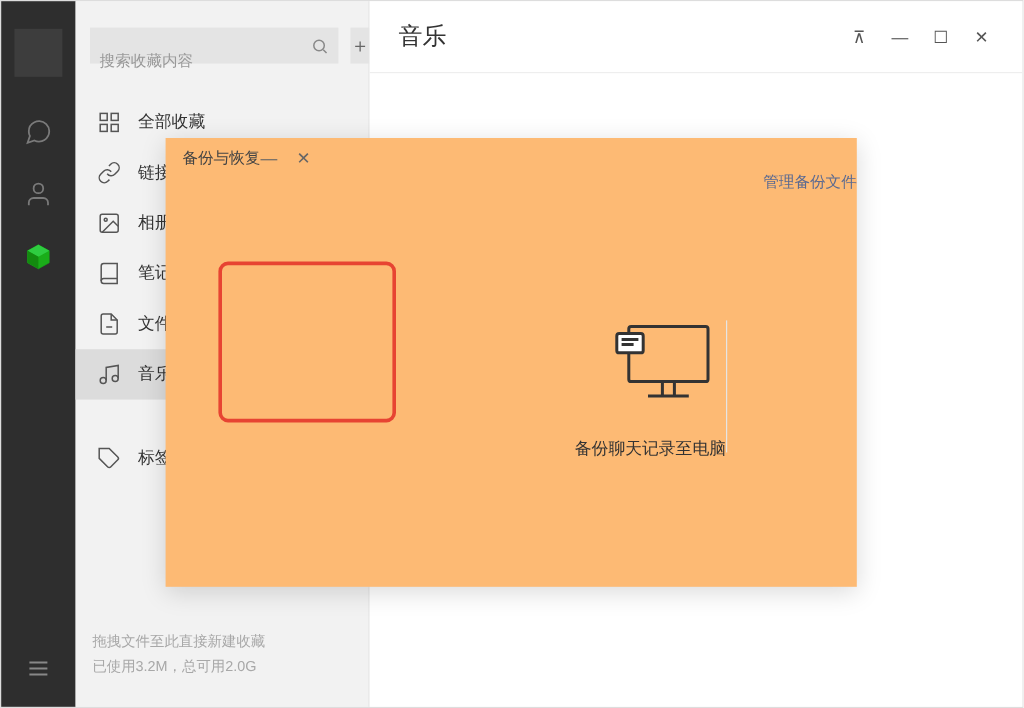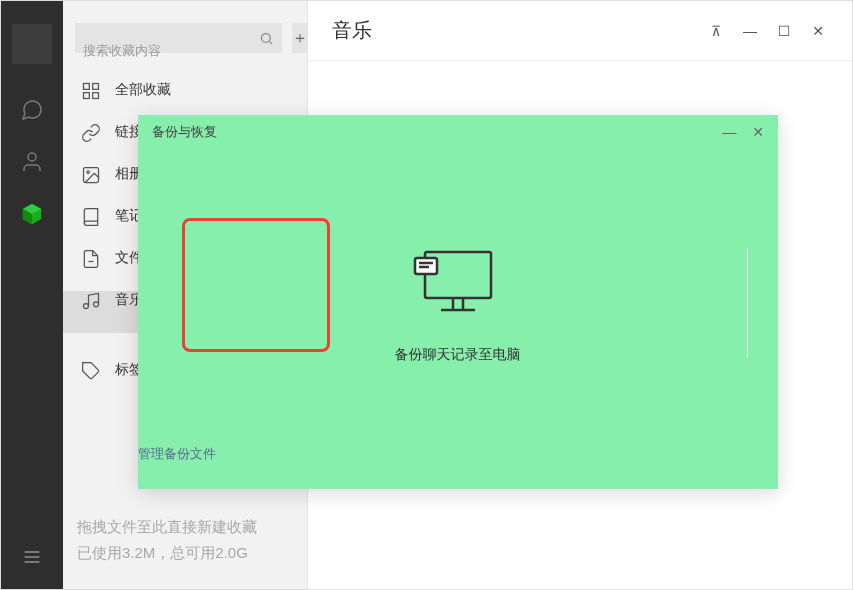--- a/index.html
+++ b/index.html
@@ -85,34 +85,35 @@
       display: flex;
       align-items: center;
       justify-content: center;
       color: #666;
       cursor: pointer;
       font-size: 16px;
     }
     .nav-list { padding-top: 16px; }
     .nav-item {
       display: flex;
+      align-items: center;
       height: 42px;
       padding: 0 18px;
       gap: 14px;
       font-size: 14px;
       color: #333;
       cursor: pointer;
     }
     .nav-item.active { background: #dcdcdc; }
     .nav-item svg { width: 20px; height: 20px; stroke: #555; fill: none; stroke-width: 1.5; }
     .nav-gap { height: 28px; }
     .footer-info {
       margin-top: auto;
       padding: 0 14px 24px;
-      font-size: 15px;
+      font-size: 12px;
       color: #a8a8a8;
       line-height: 1.7;
     }
     
     .main {
       flex: 1;
       background: #fff;
       display: flex;
       flex-direction: column;
     }
@@ -138,25 +139,25 @@
       display: flex;
       align-items: center;
       justify-content: center;
       cursor: pointer;
       font-size: 14px;
     }
     
     .dialog-overlay {
       position: absolute;
       left: 138px; top: 115px;
-      width: 640px; height: 374px;
-      background: #86efac;
+      width: 576px; height: 374px;
+      background: #fdba74;
       box-shadow: 0 4px 20px rgba(0,0,0,0.15);
       display: flex;
-      flex-direction: column;
+      flex-direction: row;
     }
     .dialog-header {
       height: 34px;
       display: flex;
       align-items: center;
       padding: 0 14px;
       font-size: 13px;
       color: #444;
     }
     .dialog-controls {
@@ -170,21 +171,21 @@
       flex: 1;
       display: flex;
       align-items: center;
       justify-content: center;
       padding: 40px 30px 0;
     }
     .option {
       flex: 1;
       display: flex;
       flex-direction: column;
-      align-items: center;
+      align-items: flex-end;
       gap: 24px;
       cursor: pointer;
     }
     .option-icon {
       width: 96px; height: 80px;
       display: flex;
       align-items: center;
       justify-content: center;
     }
     .option-label {

